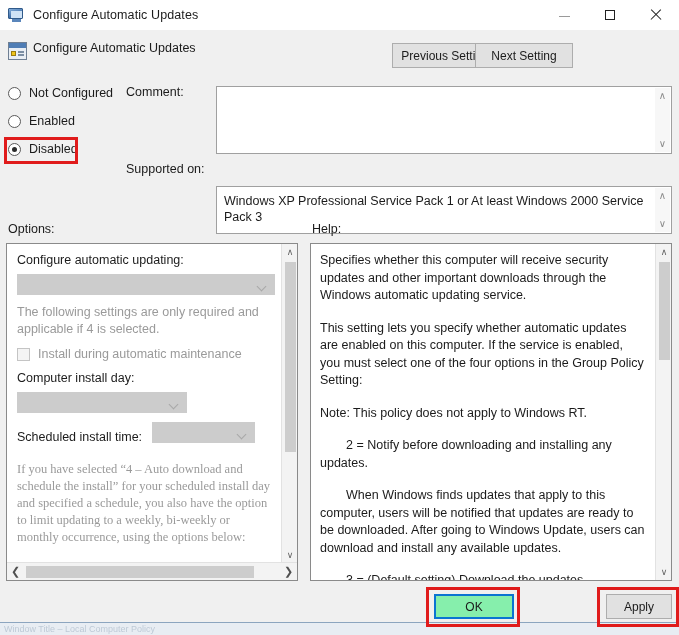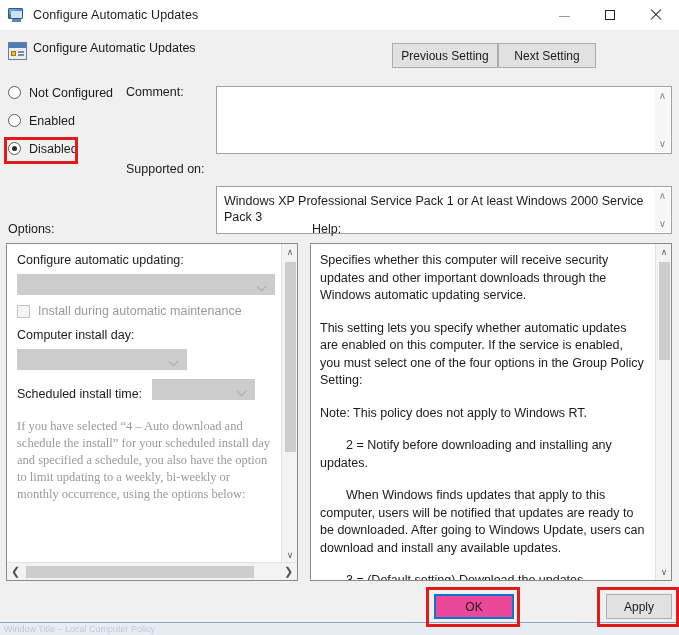--- a/index.html
+++ b/index.html
@@ -127,25 +127,25 @@
   .btn {
     font-family: "Liberation Sans", sans-serif;
     font-size: 12px; color: #1b1b1b;
     background: #e1e1e1;
     border: 1px solid #adadad;
     box-sizing: border-box;
     display: flex; align-items: center; justify-content: center;
     cursor: default;
   }
   .btn-prev { position: absolute; left: 392px; top: 43px; width: 106px; height: 25px; }
-  .btn-next { position: absolute; left: 498px; top: 43px; width: 98px; height: 25px; }
+  .btn-next { position: absolute; left: 475px; top: 43px; width: 98px; height: 25px; }
 
   
   .radio-row {
-    position: absolute; display: flex; 
+    position: absolute; display: flex; align-items: center;
   }
   .radio-nc { left: 8px; top: 86px; }
   .radio-en { left: 8px; top: 114px; }
   .radio-di { left: 8px; top: 142px; }
   .radio-mark {
     width: 13px; height: 13px; border-radius: 50%;
     border: 1px solid #5a5a5a; box-sizing: border-box;
     background: #ffffff; flex: none;
     position: relative;
   }
@@ -299,21 +299,21 @@
     position: absolute; right: 0; top: 0;
     width: 16px; height: 336px;
     background: #f3f3f3; border-left: 1px solid #e2e2e2;
     box-sizing: border-box;
   }
 
   
   .btn-ok {
     position: absolute; left: 434px; top: 594px;
     width: 80px; height: 25px;
-    border: 2px solid #0a74d2; background: #ec4899;
+    border: 2px solid #0a74d2; background: #86efac;
   }
   .btn-cancel {
     position: absolute; left: 520px; top: 594px;
     width: 80px; height: 25px; margin-top: 44px;
   }
   .btn-apply {
     position: absolute; left: 606px; top: 594px;
     width: 66px; height: 25px;
   }
   .hl-ok    { left: 426px; top: 587px; width: 94px; height: 40px; }
@@ -393,20 +393,21 @@
     </div>
   </div>
 
   <div class="lbl lbl-options">Options:</div>
   <div class="lbl lbl-help">Help:</div>
 
   <div class="panel panel-options">
     <div class="opt-inner">
       <div class="opt-label">Configure automatic updating:</div>
       <div class="combo combo-wide"></div>
+      <div class="opt-para">The following settings are only required and applicable if 4 is selected.</div>
       <div class="chk-row">
         <span class="chk"></span>
         <span class="chk-label">Install during automatic maintenance</span>
       </div>
       <div class="opt-label">Computer install day:</div>
       <div class="combo combo-day"></div>
       <div class="inline-row">
         <span class="opt-label">Scheduled install time:</span>
         <span class="combo combo-time"></span>
       </div>

